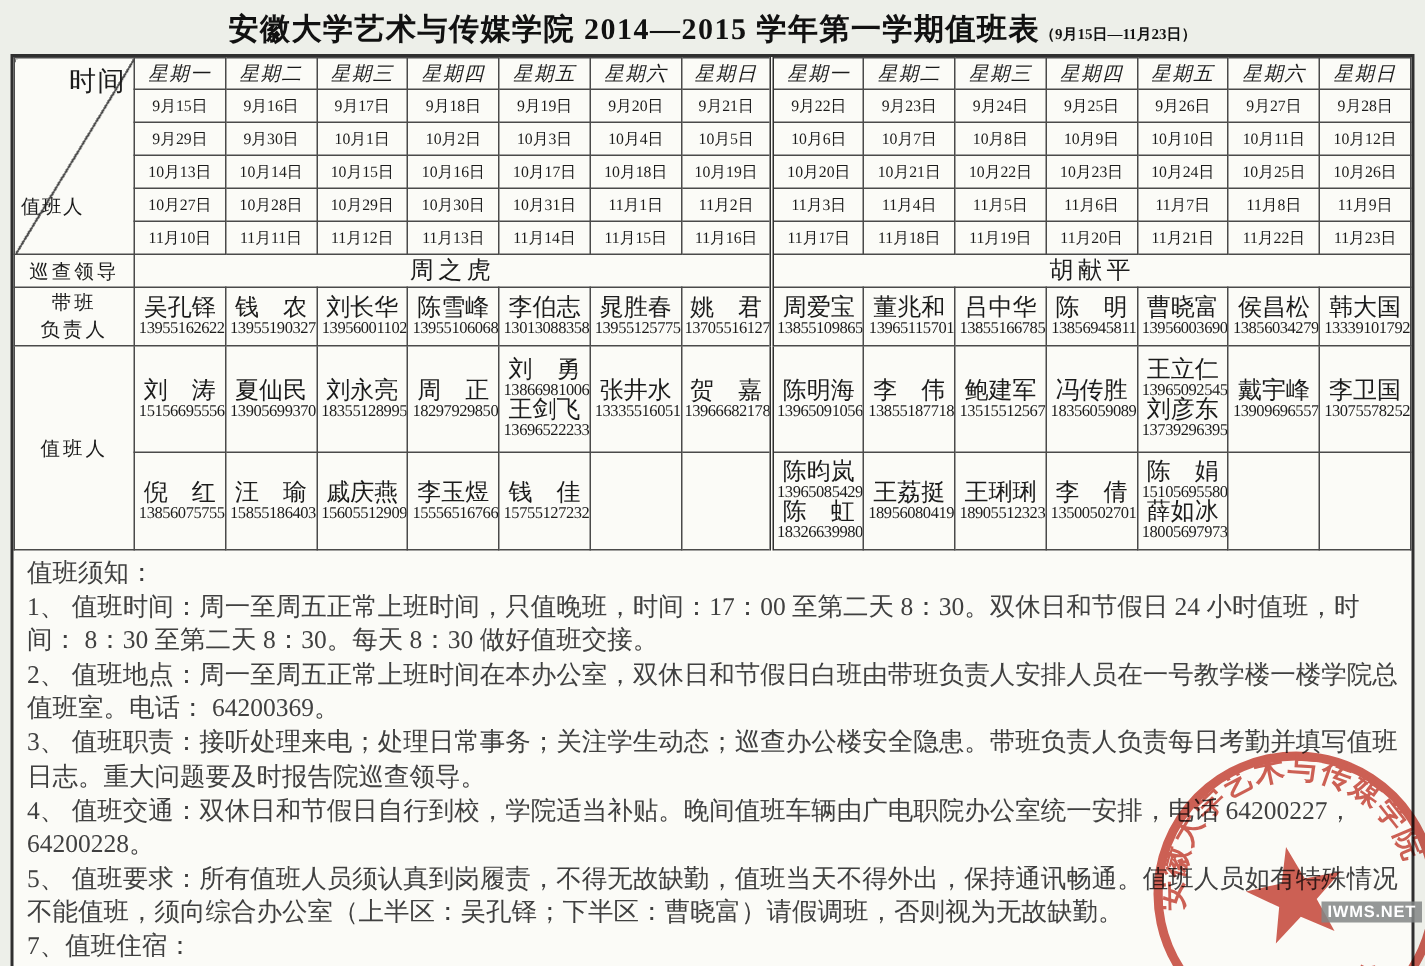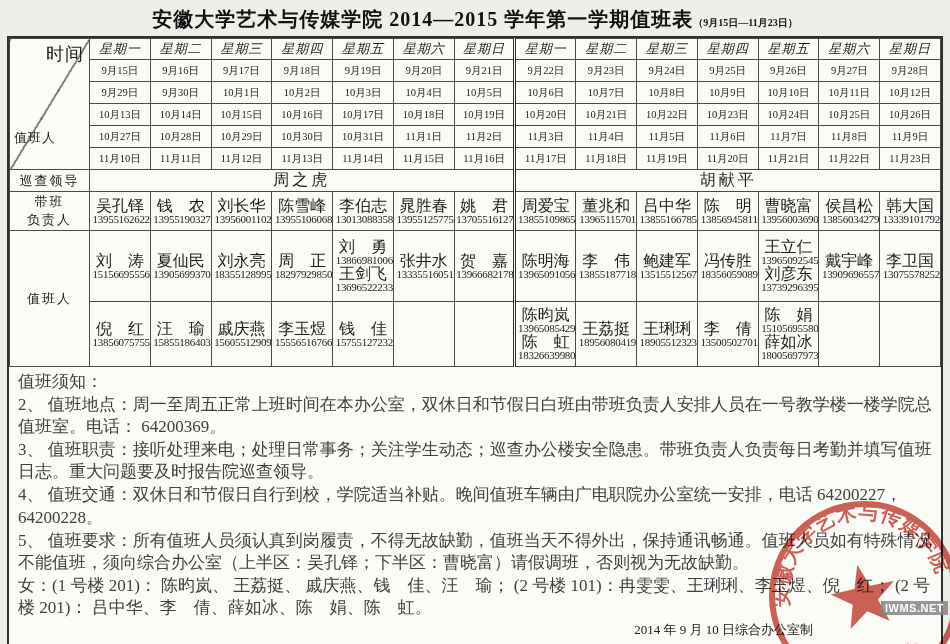--- a/index.html
+++ b/index.html
@@ -349,24 +349,26 @@
             <div class="p-phone">18005697973</div>
           </td>
           <td class="duty2"></td>
           <td class="duty2"></td>
         </tr>
       </tbody>
   </table>
 
   <div class="notes">
     <p>值班须知：</p>
+    <p>1、 值班时间：周一至周五正常上班时间，只值晚班，时间：17：00 至第二天 8：30。双休日和节假日 24 小时值班，时间： 8：30 至第二天 8：30。每天 8：30 做好值班交接。</p>
     <p>2、 值班地点：周一至周五正常上班时间在本办公室，双休日和节假日白班由带班负责人安排人员在一号教学楼一楼学院总值班室。电话： 64200369。</p>
     <p>3、 值班职责：接听处理来电；处理日常事务；关注学生动态；巡查办公楼安全隐患。带班负责人负责每日考勤并填写值班日志。重大问题要及时报告院巡查领导。</p>
     <p>4、 值班交通：双休日和节假日自行到校，学院适当补贴。晚间值班车辆由广电职院办公室统一安排，电话 64200227，64200228。</p>
     <p>5、 值班要求：所有值班人员须认真到岗履责，不得无故缺勤，值班当天不得外出，保持通讯畅通。值班人员如有特殊情况不能值班，须向综合办公室（上半区：吴孔铎；下半区：曹晓富）请假调班，否则视为无故缺勤。</p>
+    <p>7、值班住宿：</p>
     <p>女：(1 号楼 201)：  陈昀岚、 王荔挺、 戚庆燕、钱　佳、汪　瑜；  (2 号楼 101)：冉雯雯、王琍琍、李玉煜、倪　红；  (2 号楼 201)：  吕中华、李　倩、薛如冰、陈　娟、陈　虹。</p>
   </div>
 
   <p class="footer-line">2014 年 9 月 10 日综合办公室制</p>
 </div>
 
 <svg class="stamp" viewBox="0 0 200 200">
   <defs>
     <path id="arcpath" d="M 26 116 A 76 76 0 1 1 174 116" fill="none"></path>
   </defs>

